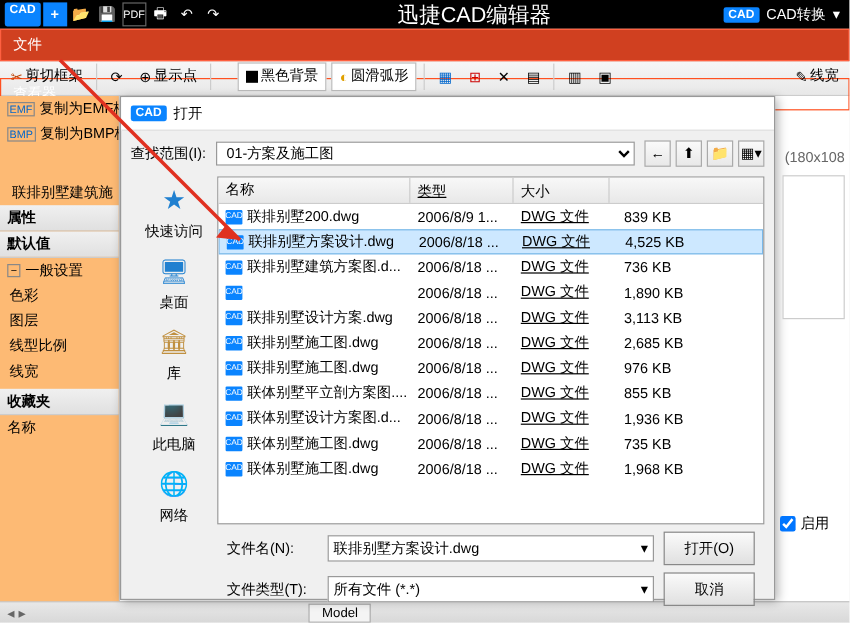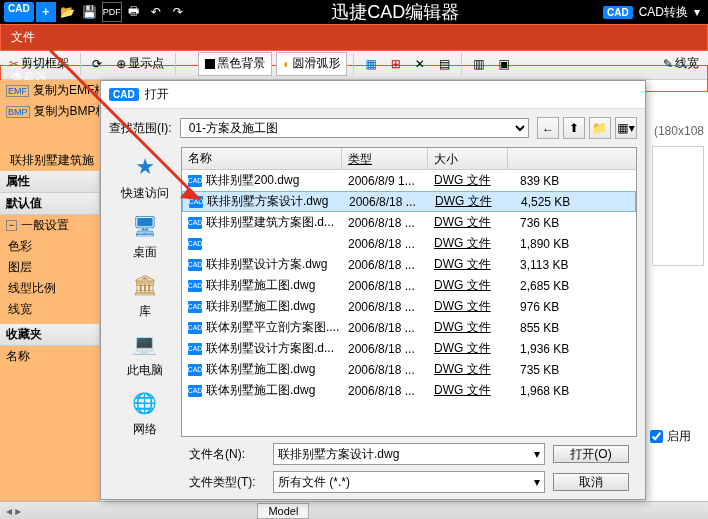--- a/index.html
+++ b/index.html
@@ -55,21 +55,21 @@
 .col-name { width: 160px; display: flex; align-items: center; gap: 4px; }
 .col-date { width: 86px; }
 .col-type { width: 86px; text-decoration: underline; }
 .col-size { width: 80px; }
 .file-icon { width: 14px; height: 12px; background: #0a84ff; color: #fff; font-size: 7px; display: flex; align-items: center; justify-content: center; border-radius: 1px; }
 
 .dlg-bottom { padding: 6px 8px 12px 80px; }
 .dlg-field { display: flex; align-items: center; gap: 8px; margin-bottom: 6px; }
 .dlg-field label { width: 76px; }
 .dlg-field .combo { flex: 1; height: 22px; border: 1px solid #999; background: #fff; padding: 0 4px; display: flex; align-items: center; justify-content: space-between; }
-.dlg-btn { width: 76px; height: 18px; border: 1px solid #888; background: linear-gradient(#fafafa,#e0e0e0); cursor: pointer; }
+.dlg-btn { width: 76px; height: 28px; border: 1px solid #888; background: linear-gradient(#fafafa,#e0e0e0); cursor: pointer; }
 
 .rightstrip { position: absolute; right: 0; top: 40px; width: 60px; font-size: 11px; }
 .rightstrip .dims { color: #666; text-align: right; padding: 4px; }
 .rightstrip .chk { display: flex; align-items: center; gap: 4px; margin-top: 160px; padding: 2px; }
 
 .arrow-line { position: absolute; pointer-events: none; }
 .statusbar { height: 18px; background: linear-gradient(#e8e8e8,#d8d8d8); border-top: 1px solid #bbb; display: flex; align-items: center; }
 .statusbar .tab { padding: 1px 10px; border: 1px solid #aaa; background: #f4f4f4; margin-left: 230px; font-size: 11px; }
 </style>
 </head>

